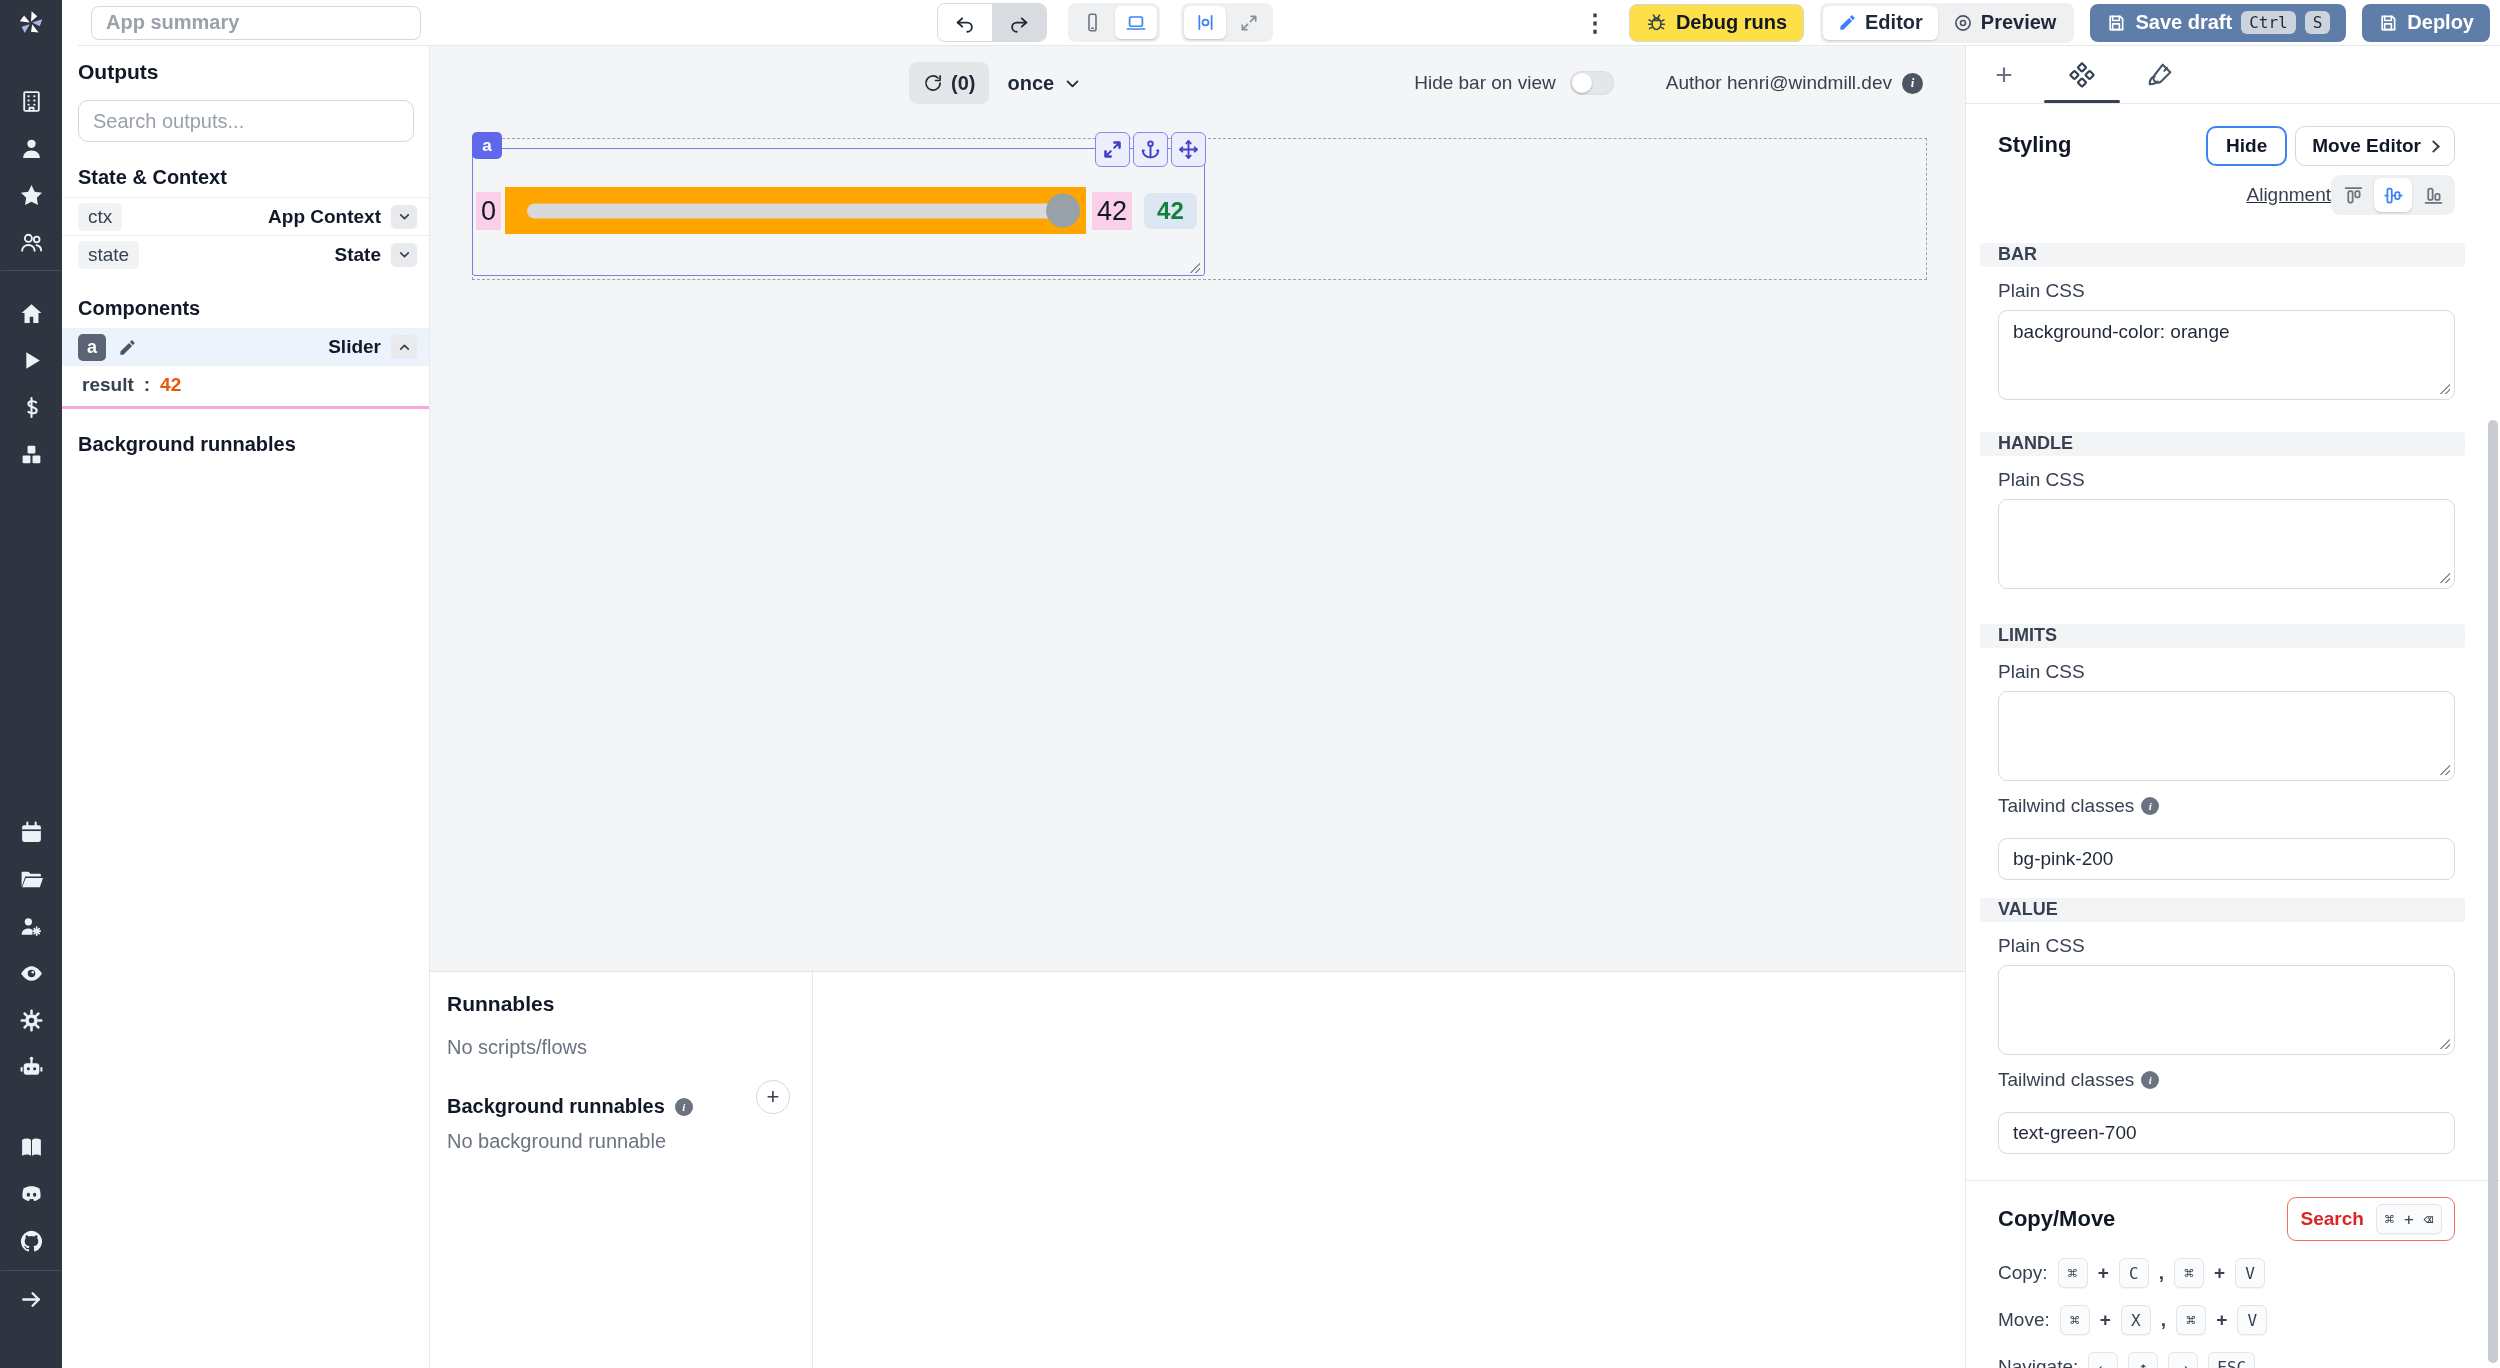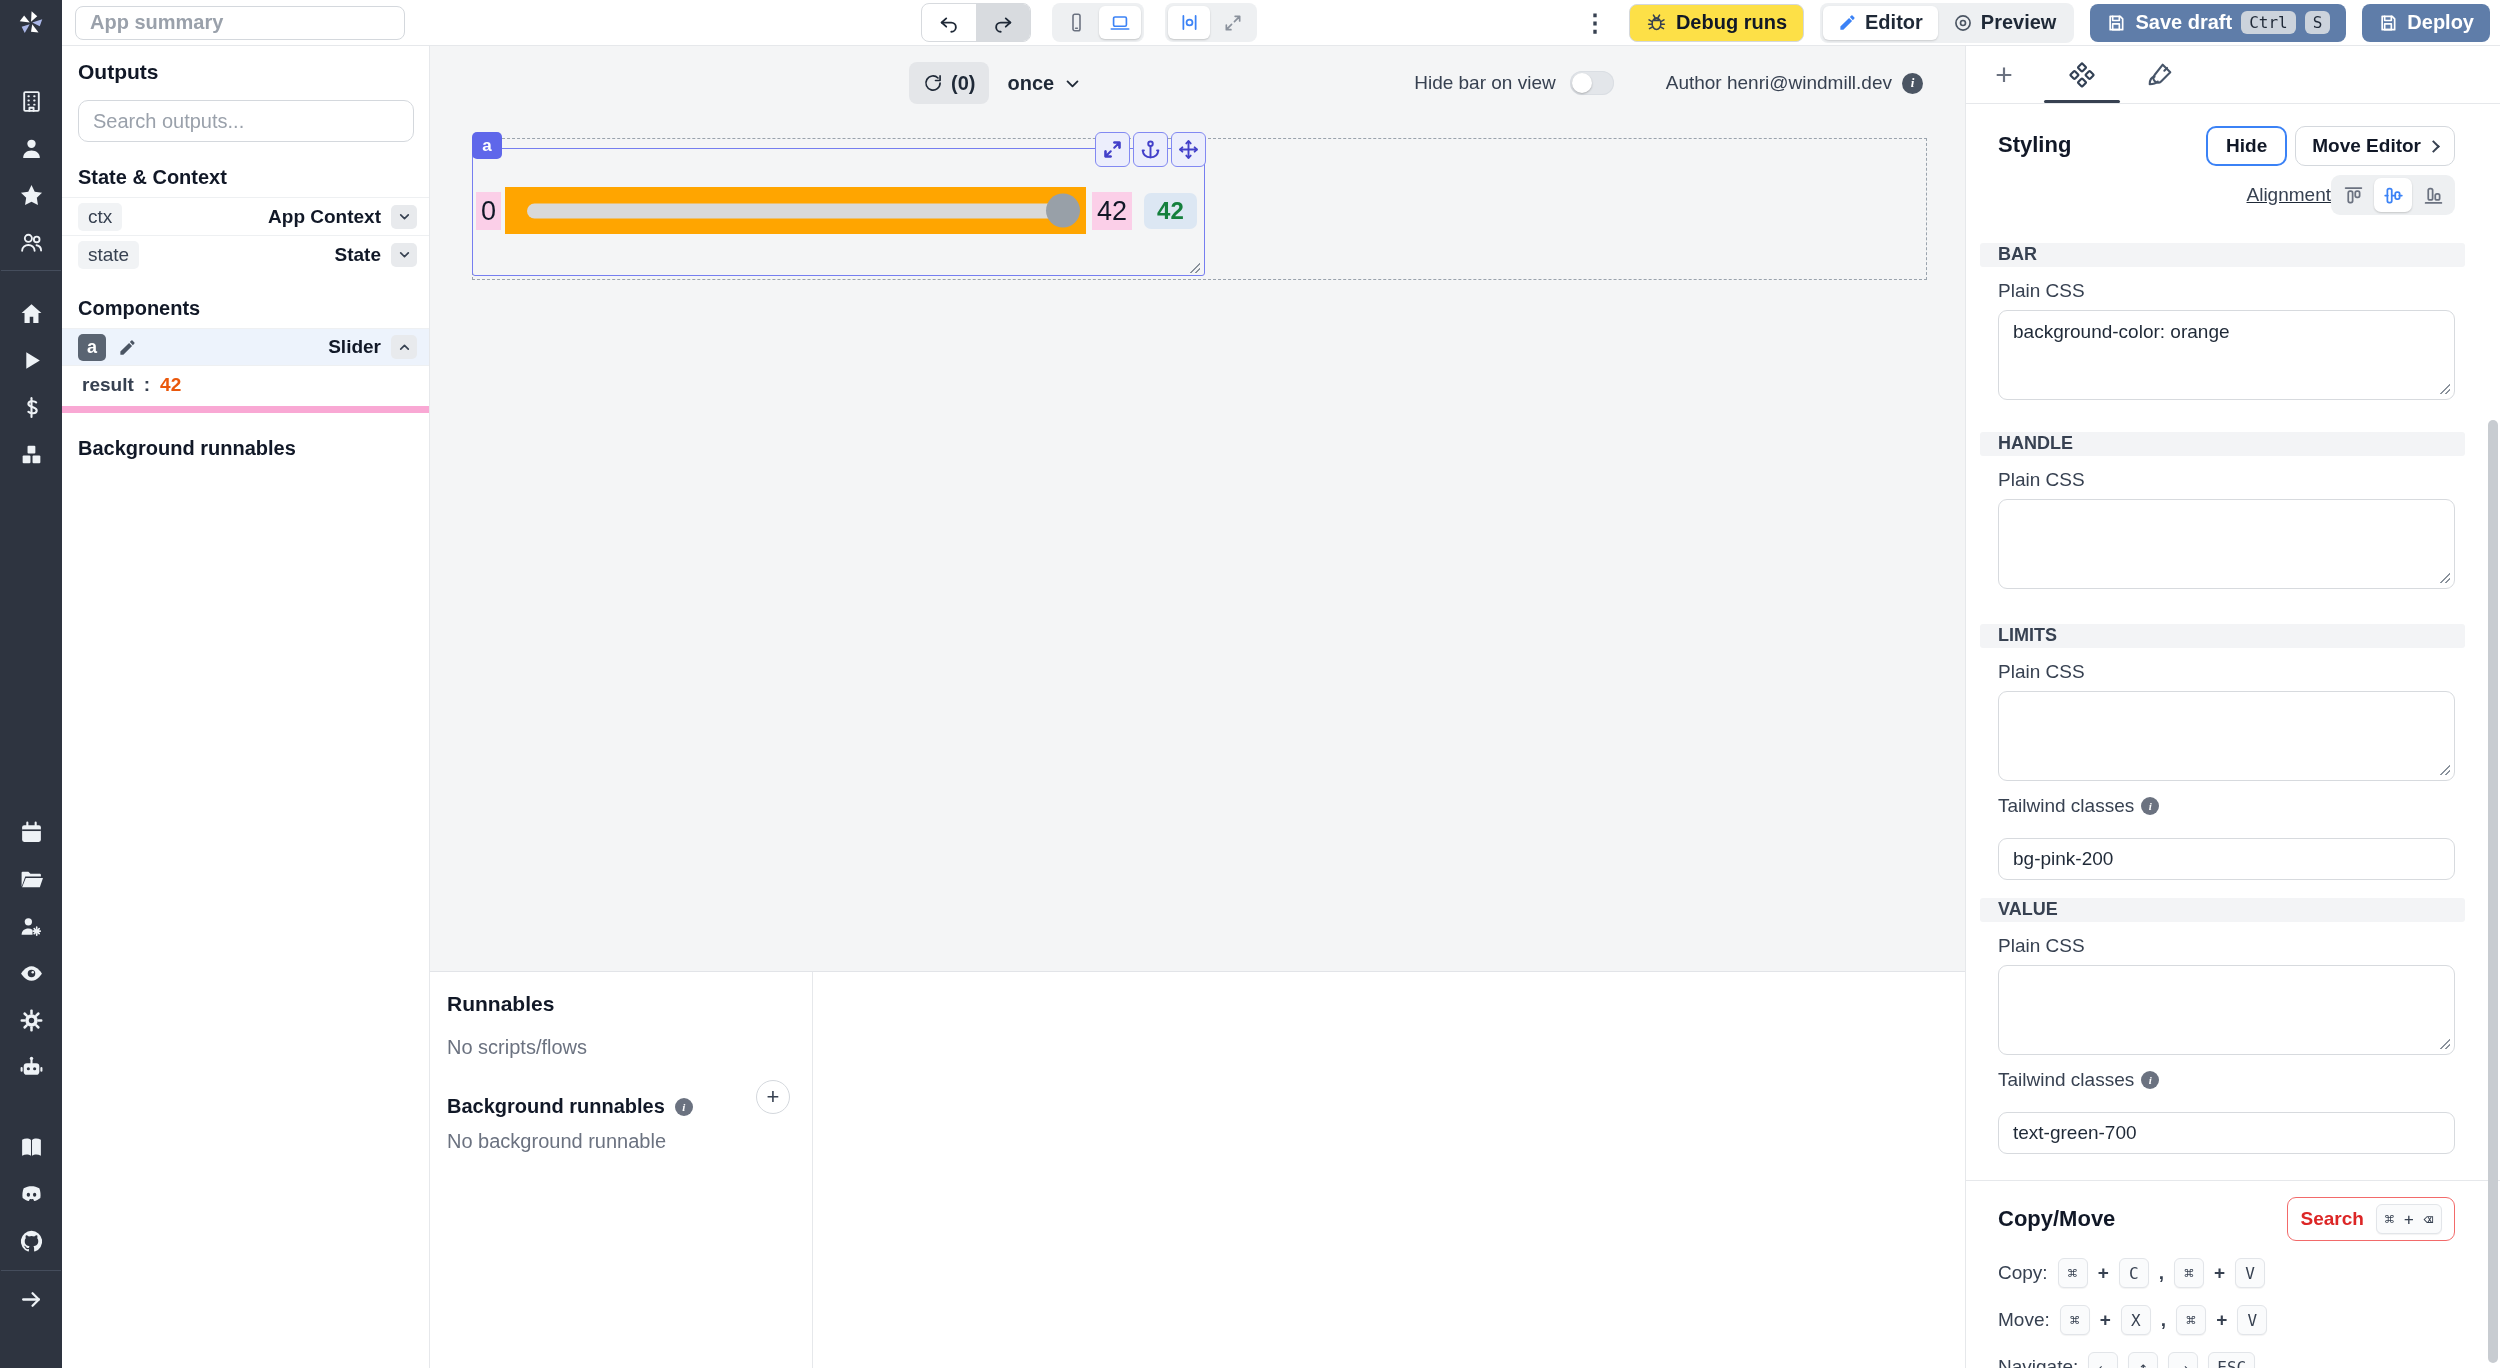--- a/index.html
+++ b/index.html
@@ -13,21 +13,21 @@
   .ricon { width:30px; height:30px; display:flex; align-items:center; justify-content:center; cursor:pointer; }
   .ricon svg { width:25px; height:25px; }
   .rail-divider { width:60px; height:1px; background:#454d5c; margin:13px 0; }
   .mt40 { margin-top:40px; } .mt348 { margin-top:348px; } .mt50 { margin-top:50px; } .mt14 { margin-top:14px; }
   .rgap { margin-top:17px; }
 
   
   .main { flex:1; display:flex; flex-direction:column; min-width:0; }
 
   
-  .topbar { height:46px; border-bottom:1px solid #e6e8eb; display:flex; align-items:center; position:relative; background:#fff; flex-shrink:0; }
+  .topbar { height:46px; border-bottom:1px solid #e6e8eb; display:flex; align-items:center; position:relative; background:#fff; flex-shrink:0;margin-left:16px; }
   .app-summary { margin-left:13px; width:330px; height:34px; border:1px solid #d4d8dd; border-radius:8px; padding:0 14px; font-size:20px; font-weight:600; color:#111827; outline:none; }
   .app-summary::placeholder { color:#9aa1ab; font-weight:600; }
   .center-tools { position:absolute; left:859px; display:flex; align-items:center; gap:21px; }
   .seg2 { display:flex; border:1px solid #d7dade; border-radius:8px; overflow:hidden; background:#fff; }
   .seg2 > div { width:54px; height:37px; display:flex; align-items:center; justify-content:center; cursor:pointer; }
   .seg2 .on { background:#d8dbdf; }
   .pillgroup { display:flex; background:#eef0f2; border-radius:8px; padding:3px; gap:2px; }
   .pillgroup > div { width:42px; height:33px; display:flex; align-items:center; justify-content:center; border-radius:6px; cursor:pointer; }
   .pillgroup .on { background:#fff; box-shadow:0 1px 2px rgba(0,0,0,.18); }
   .right-tools { position:absolute; right:10px; display:flex; align-items:center; gap:16px; }
@@ -49,21 +49,21 @@
   .search { margin:16px 16px 0; width:336px; height:42px; border:1px solid #d4d8dd; border-radius:10px; padding:0 14px; font-size:20px; color:#374151; outline:none; }
   .search::placeholder { color:#9aa1ab; }
   .sect { font-size:20px; font-weight:700; color:#111827; padding:0 16px; margin-top:24px; margin-bottom:8px; }
   .orow { display:flex; align-items:center; justify-content:space-between; padding:6px 12px 6px 16px; border-top:1px solid #eef0f2; height:38px; cursor:pointer; }
   .orow:last-of-type { border-bottom:1px solid #eef0f2; }
   .keybadge { background:#f1f3f5; color:#374151; font-size:19px; padding:3px 10px; border-radius:5px; }
   .rowtype { display:flex; align-items:center; gap:10px; font-size:19px; font-weight:700; color:#111827; }
   .chev { width:26px; height:24px; border-radius:5px; background:#e8eaed; color:#374151; display:flex; align-items:center; justify-content:center; font-size:14px; cursor:pointer; }
   .comp-row { background:#edf3fc; border-top:1px solid #eef0f2; border-bottom:1px solid #eef0f2; }
   .idbadge { background:#5a6472; color:#fff; font-size:18px; font-weight:700; padding:3px 9px; border-radius:5px; }
-  .result-row { display:flex; align-items:center; gap:10px; padding:8px 16px 10px 20px; border-bottom:7px solid #f9a8d4; font-size:19px; }
+  .result-row { display:flex; align-items:center; gap:10px; padding:8px 16px 10px 20px; border-bottom:3px solid #f9a8d4; font-size:19px; }
   .result-key { color:#374151; font-weight:600; }
   .result-val { color:#ea580c; font-weight:700; }
 
   
   .canvas-col { flex:1; display:flex; flex-direction:column; min-width:0; }
   .canvas { flex:1; background:#f4f5f6; position:relative; }
   .canvas-head { position:absolute; top:0; left:0; right:0; height:74px; display:flex; align-items:center; justify-content:space-between; padding:0 42px 0 479px; }
   .recompute { display:flex; align-items:center; }
   .recompute .refresh { display:flex; align-items:center; gap:8px; background:#e4e6e9; border-radius:8px; height:42px; padding:0 14px; font-size:20px; font-weight:600; color:#1f2937; cursor:pointer; }
   .recompute .mode { display:flex; align-items:center; gap:10px; margin-left:18px; font-size:20px; font-weight:600; color:#1f2937; cursor:pointer; }

